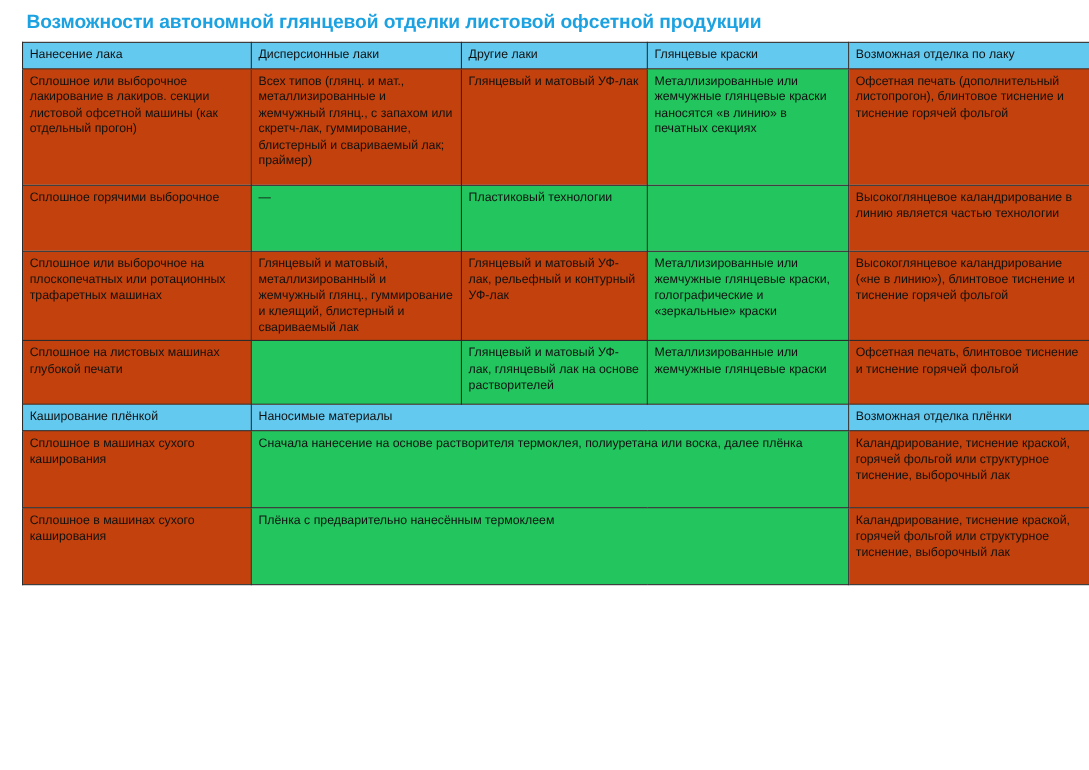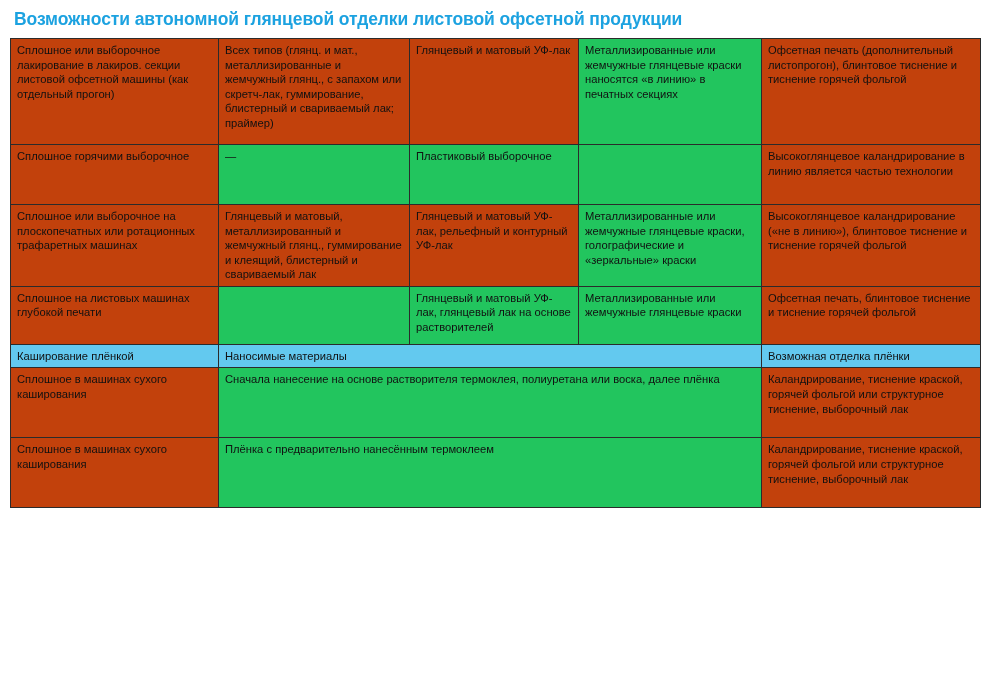--- a/index.html
+++ b/index.html
@@ -11,21 +11,21 @@
     width: 990px;
     height: 700px;
     font-family: "Liberation Sans", sans-serif;
     overflow: hidden;
   }
   .page {
     position: relative;
     width: 944px;
     height: 700px;
     box-sizing: border-box;
-    padding: 0 10px;
+    padding: 0 20px;
     background: #ffffff;
   }
   .title-bar {
     height: 38px;
     display: flex;
     align-items: center;
     padding-left: 4px;
   }
   .title-text {
     color: #1ca2e0;
@@ -83,34 +83,41 @@
   <table class="grid">
     <colgroup>
       <col class="c1">
         <col class="c2">
         <col class="c3">
         <col class="c4">
         <col class="c5">
     </colgroup>
     <tbody>
 
+      <tr>
+        <th class="hdr">Нанесение лака</th>
+        <th class="hdr">Дисперсионные лаки</th>
+        <th class="hdr">Другие лаки</th>
+        <th class="hdr">Глянцевые краски</th>
+        <th class="hdr">Возможная отделка по лаку</th>
+      </tr>
 
       <tr style="height:106px">
         <td class="c-dark">Сплошное или выборочное лакирование в лакиров. секции листовой офсетной машины (как отдельный прогон)</td>
         <td class="c-dark">Всех типов (глянц. и мат., металлизированные и жемчужный глянц., с запахом или скретч-лак, гуммирование, блистерный и свариваемый лак; праймер)</td>
         <td class="c-dark">Глянцевый и матовый УФ-лак</td>
         <td class="c-light">Металлизированные или жемчужные глянцевые краски наносятся «в линию» в печатных секциях</td>
         <td class="c-dark">Офсетная печать (дополнительный листопрогон), блинтовое тиснение и тиснение горячей фольгой</td>
       </tr>
 
 
       <tr style="height:60px">
         <td class="c-dark">Сплошное горячими выборочное</td>
         <td class="c-light dash">—</td>
-        <td class="c-light">Пластиковый выборочное</td>
+        <td class="c-light">Пластиковый технологии</td>
         <td class="c-light"></td>
         <td class="c-dark">Высокоглянцевое каландрирование в линию является частью технологии</td>
       </tr>
 
       <tr style="height:80px">
         <td class="c-dark">Сплошное или выборочное на плоскопечатных или ротационных трафаретных машинах</td>
         <td class="c-dark">Глянцевый и матовый, металлизированный и жемчужный глянц., гуммирование и клеящий, блистерный и свариваемый лак</td>
         <td class="c-dark">Глянцевый и матовый УФ-лак, рельефный и контурный УФ-лак</td>
         <td class="c-light">Металлизированные или жемчужные глянцевые краски, голографические и «зеркальные» краски</td>
         <td class="c-dark">Высокоглянцевое каландрирование («не в линию»), блинтовое тиснение и тиснение горячей фольгой</td>

